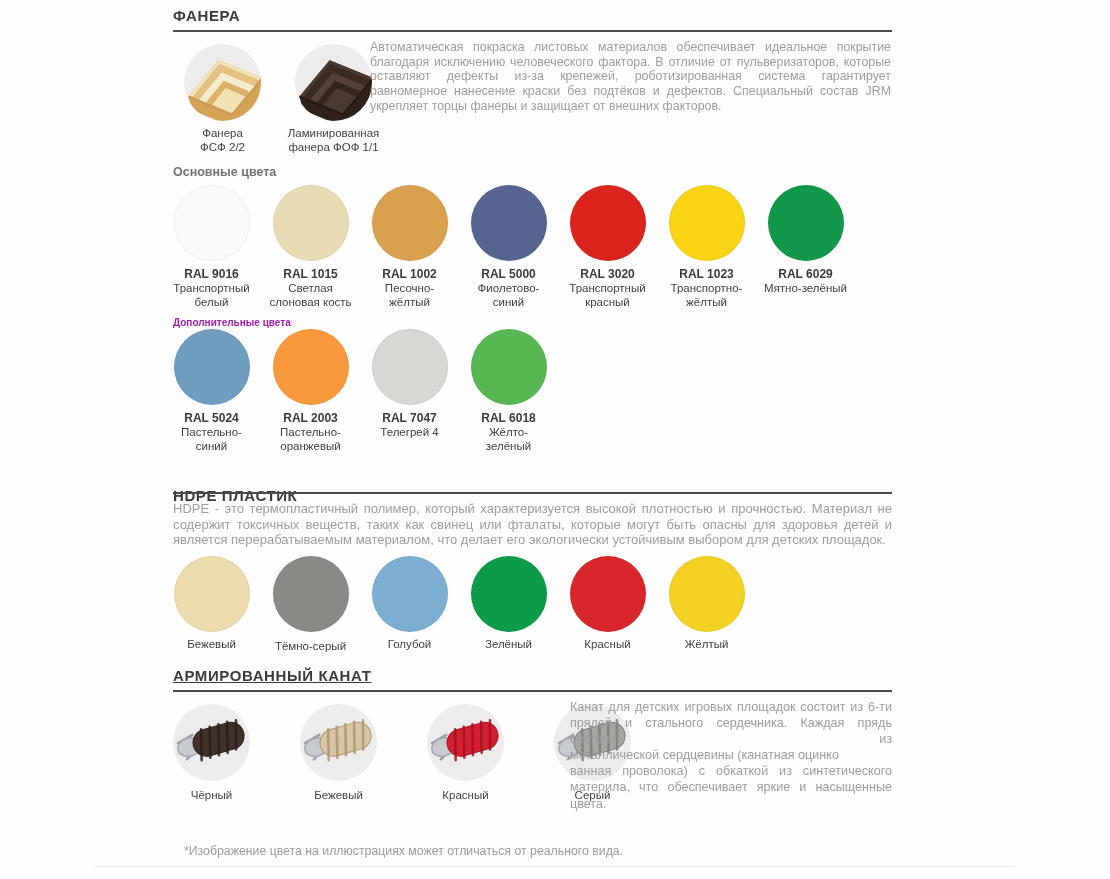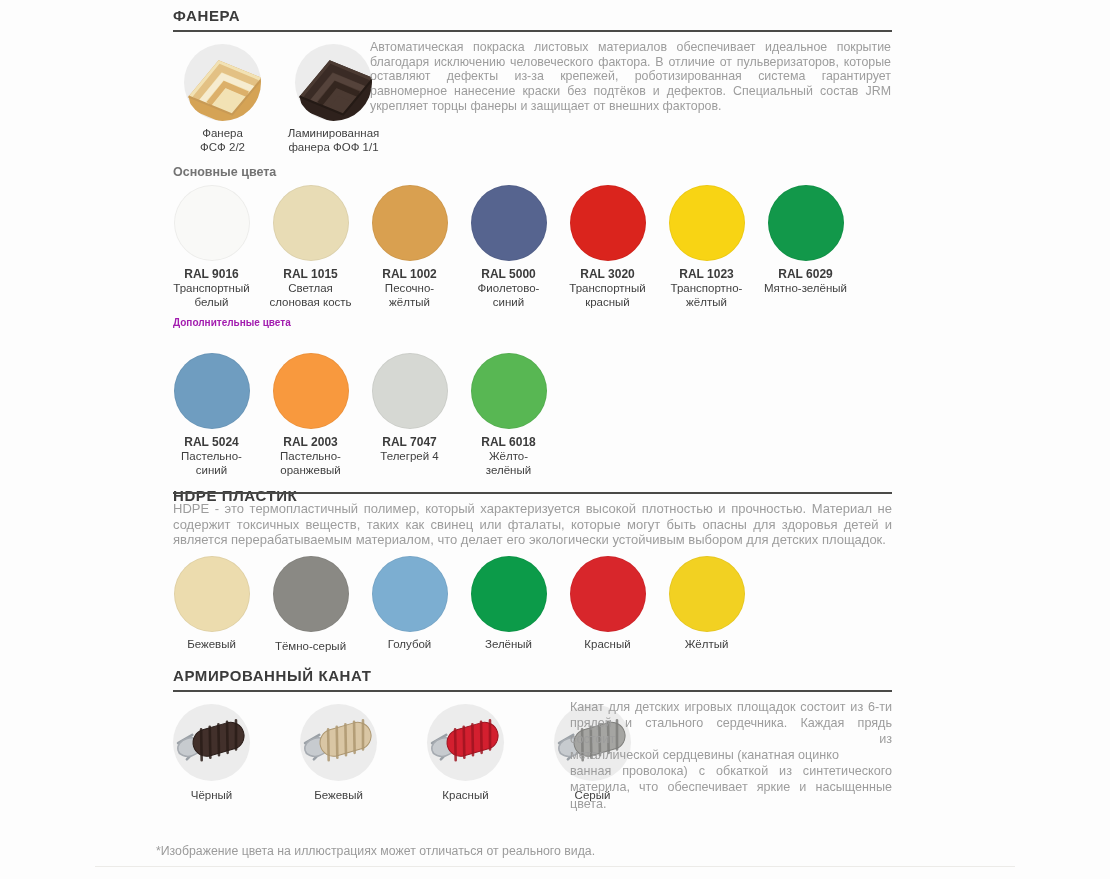--- a/index.html
+++ b/index.html
@@ -127,21 +127,21 @@
     </div>
     <div class="cell">
       <div class="dot" style="background: rgb(18, 152, 74);"></div>
       <div class="code">RAL 6029</div>
       <div class="cname">Мятно-зелёный</div>
     </div>
   </div>
 
   <div class="abs" style="left:173px; top:317px; font-size:10px; font-weight:bold; color:#a21caf;">Дополнительные цвета</div>
 
-  <div class="row" style="top:353px;">
+  <div class="row" style="top:329px;">
     <div class="cell">
       <div class="dot" style="background: rgb(111, 157, 192);"></div>
       <div class="code">RAL 5024</div>
       <div class="cname">Пастельно-
 синий</div>
     </div>
     <div class="cell">
       <div class="dot" style="background: rgb(248, 153, 62);"></div>
       <div class="code">RAL 2003</div>
       <div class="cname">Пастельно-
@@ -185,21 +185,21 @@
     <div class="cell">
       <div class="dot" style="background: rgb(216, 38, 43);"></div>
       <div class="cname" style="margin-top:6px;">Красный</div>
     </div>
     <div class="cell">
       <div class="dot" style="background: rgb(242, 209, 34);"></div>
       <div class="cname" style="margin-top:6px;">Жёлтый</div>
     </div>
   </div>
 
-  <div class="abs sec-title" style="left:173px; top:667px;">АРМИРОВАННЫЙ КАНАТ</div>
+  <div class="abs sec-title" style="left:173px; top:667px;text-decoration:underline;">АРМИРОВАННЫЙ КАНАТ</div>
   <div class="abs rule" style="top:690px;"></div>
 
   <div class="row" style="top:704px;gap:28px;">
 
     <div class="cell rope-cell" style="--rope: #42302b; --ropeDark: #291c18;">
       <div class="photo-circle">
         <svg width="77" height="77" viewBox="0 0 77 77">
           <g transform="rotate(-16 38 38)">
             <path d="M6 30 L22 26 M5 40 L20 44 M10 48 L24 40" stroke="#9aa0a6" stroke-width="2.5" fill="none" stroke-linecap="round"></path>
             <ellipse cx="16" cy="37" rx="12" ry="9" fill="#c7cbcf" stroke="#a6abb1" stroke-width="1.5"></ellipse>
@@ -255,17 +255,17 @@
   </div>
 
   <div class="abs rope-para" style="left:570px; top:699px;">
     <div class="jl">Канат для детских игровых площадок состоит из 6-ти</div>
     <div class="jl">прядей и стального сердечника. Каждая прядь состоит из</div>
     <div>металлической сердцевины (канатная оцинко</div>
     <div class="jl">ванная проволока) с обкаткой из синтетического</div>
     <div class="jl">материла, что обеспечивает яркие и насыщенные цвета.</div>
   </div>
 
-  <div class="abs footnote" style="left:156px; top:844px;">*Изображение цвета на иллюстрациях может отличаться от реального вида.</div>
+  <div class="abs footnote" style="left:184px; top:844px;">*Изображение цвета на иллюстрациях может отличаться от реального вида.</div>
 
   <div class="abs bottom-line" style="left:95px; top:866px; width:920px;"></div>
 
 </div>
 
 </body></html>

